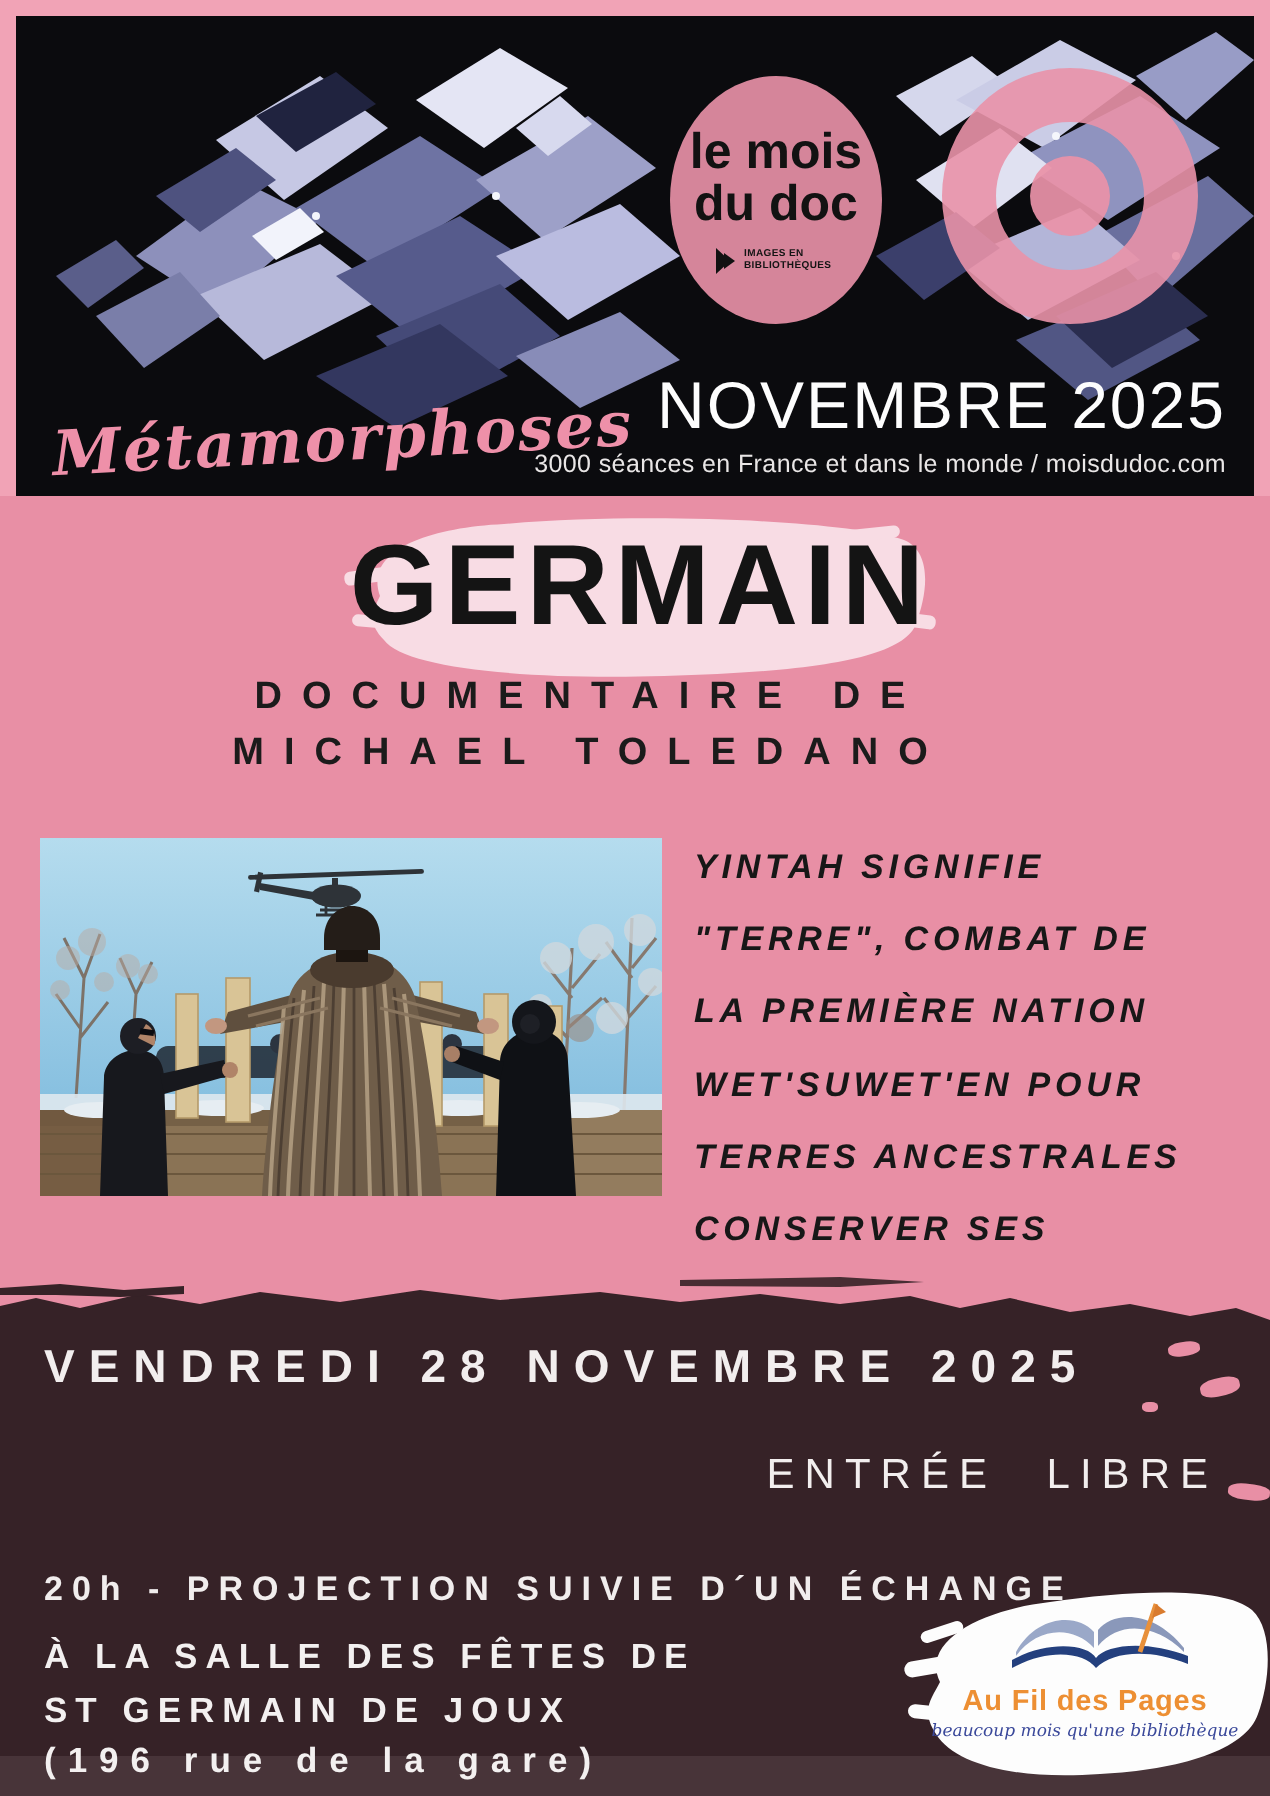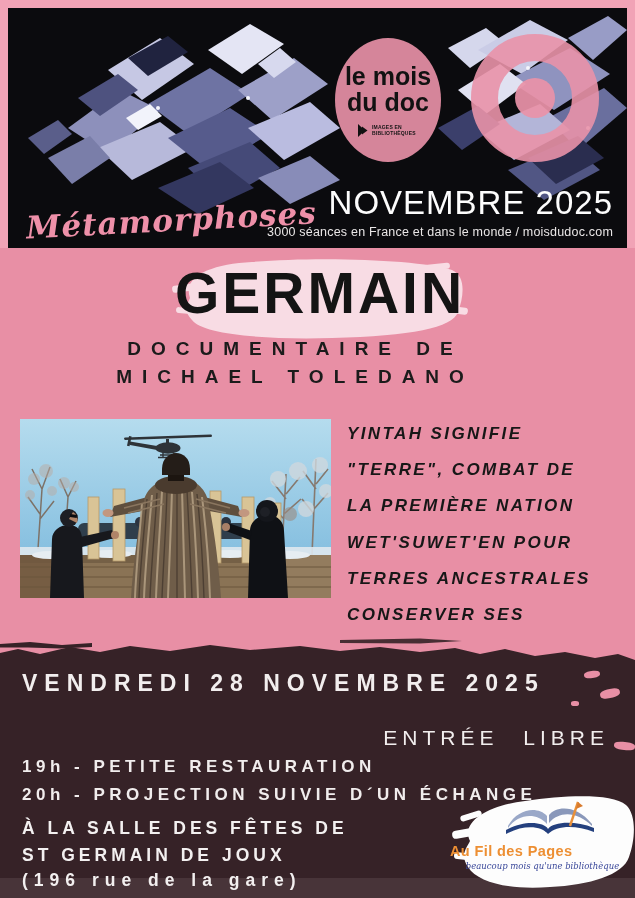--- a/index.html
+++ b/index.html
@@ -62,21 +62,21 @@
   .sched1{top:757px;}
   .sched2{top:785px;}
   .venue{position:absolute;left:22px;color:#F3F0F0;font-size:17.5px;font-weight:700;letter-spacing:4px;white-space:nowrap;}
   .venue1{top:818px;}
   .venue2{top:845px;}
   .venue3{top:870px;letter-spacing:6px;}
   
   .lib-logo{position:absolute;left:450px;top:791px;width:185px;height:102px;}
   .lib-blob{position:absolute;left:0;top:0;}
   .lib-book{position:absolute;left:50px;top:9px;width:100px;height:42px;}
-  .lib-name{position:absolute;left:0;top:52px;width:185px;text-align:left;color:#ED8F33;font-size:14.5px;font-weight:700;letter-spacing:.4px;}
+  .lib-name{position:absolute;left:0;top:52px;width:185px;text-align:center;color:#ED8F33;font-size:14.5px;font-weight:700;letter-spacing:.4px;}
   .lib-tagline{position:absolute;left:0;top:70px;width:185px;text-align:center;color:#3A489A;
     font-family:"DejaVu Serif",serif;font-style:italic;font-size:8.5px;}
 </style>
 </head>
 <body>
 
 <div class="poster">
 
   <div class="top-zone"></div>
   <div class="banner">
@@ -296,21 +296,20 @@
   </svg>
   <div class="dark-main"></div>
   <div class="footer-strip"></div>
   <div class="speck sp1"></div>
   <div class="speck sp2"></div>
   <div class="speck sp3"></div>
   <div class="speck sp4"></div>
 
   <div class="event-date">VENDREDI 28 NOVEMBRE 2025</div>
   <div class="admission">ENTRÉE LIBRE</div>
-  <div class="sched sched1">19h - PETITE RESTAURATION</div>
   <div class="sched sched2">20h - PROJECTION SUIVIE D´UN ÉCHANGE</div>
   <div class="venue venue1">À LA SALLE DES FÊTES DE</div>
   <div class="venue venue2">ST GERMAIN DE JOUX</div>
   <div class="venue venue3">(196 rue de la gare)</div>
 
   <div class="lib-logo">
     <svg class="lib-blob" width="185" height="102" viewBox="0 0 185 102">
       <path fill="#FDFDFD" d="M20,50 C10,30 40,14 75,10 C115,4 162,2 176,14 C187,24 185,50 179,66 C173,84 140,94 100,96 C60,99 28,92 18,76 C10,64 16,58 20,50 Z"></path>
       <rect fill="#FDFDFD" x="2" y="38" width="28" height="8" rx="4" transform="rotate(-10 16 42)"></rect>
       <rect fill="#FDFDFD" x="4" y="62" width="24" height="7" rx="3.5" transform="rotate(6 16 65)"></rect>

